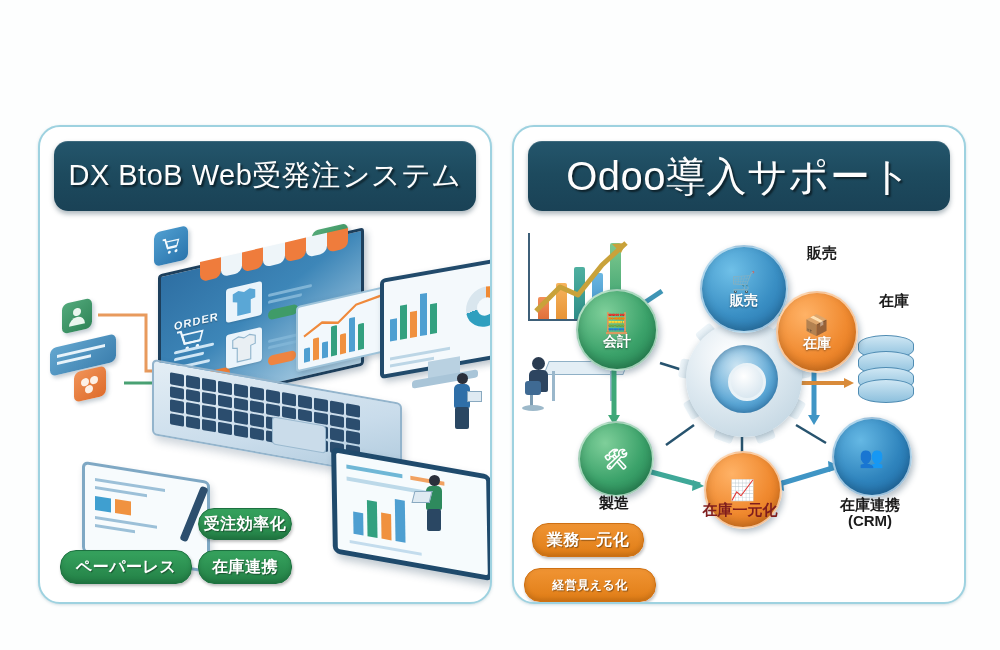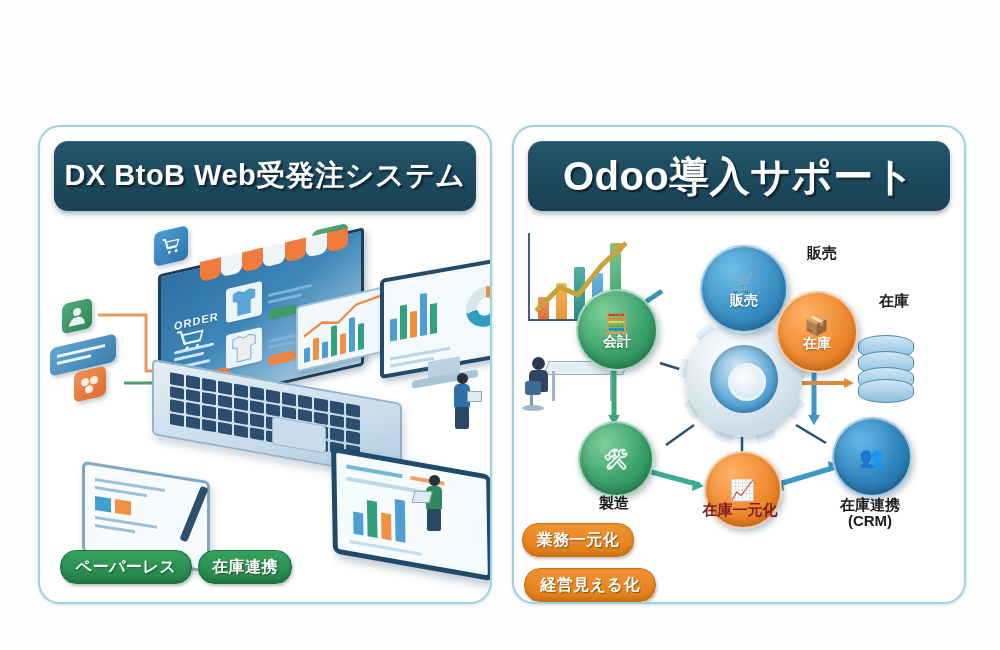--- a/index.html
+++ b/index.html
@@ -30,21 +30,21 @@
   .title-bar{
     position:absolute;left:14px;right:14px;top:14px;height:70px;
     background:linear-gradient(180deg,#24566c 0%,#1d4a5e 48%,#1a4256 100%);
     border-radius:14px;
     box-shadow:0 3px 5px rgba(20,50,65,.35), inset 0 1px 0 rgba(255,255,255,.12);
     display:flex;align-items:center;justify-content:center;
   }
   .title-bar .ttxt{
     color:#fdfdfd;
     font-size:29px;
-    font-weight:bold;
+    font-weight:normal;
     letter-spacing:.5px;
     text-shadow:2px 2px 2px rgba(0,0,0,.55);
     white-space:nowrap;
   }
   .panel.right .title-bar .ttxt{font-size:40px;}
 
   .body-area{position:absolute;left:0;right:0;top:96px;bottom:0;}
 
   
   .abs{position:absolute;}
@@ -387,20 +387,23 @@
         <div class="abs" style="left:58px;bottom:18px;width:10px;height:42px;background:#4e9fd1;"></div>
         <div class="abs" style="left:12px;bottom:8px;width:72px;height:3px;background:#c3dced;"></div>
       </div>
       <div class="person" style="left:386px;top:252px;">
         <div class="head" style="left:3px;top:0;background:#2a2f3b;"></div>
         <div class="torso" style="left:0;top:11px;background:#2e8a5d;"></div>
         <div class="legs" style="left:1px;top:34px;"></div>
         <div class="abs" style="left:-13px;top:16px;width:16px;height:10px;background:#dfeaf2;border:1px solid #89a9c0;transform:skewX(-14deg);"></div>
       </div>
 
+      <div class="tag green" style="left:158px;top:285px;width:92px;height:30px;font-size:16px;">
+        <span class="tg">受注効率化</span>
+      </div>
       <div class="tag green" style="left:20px;top:327px;width:130px;height:32px;font-size:16px;">
         <span class="tg">ペーパーレス</span>
       </div>
       <div class="tag green" style="left:158px;top:327px;width:92px;height:32px;font-size:16px;">
         <span class="tg">在庫連携</span>
       </div>
 
     </div>
   </div>
 
@@ -518,23 +521,23 @@
 
       <div class="ext-lbl" style="left:278px;top:22px;width:60px;">販売</div>
       <div class="ext-lbl" style="left:350px;top:70px;width:60px;">在庫</div>
       <div class="ext-lbl" style="left:70px;top:272px;width:60px;">製造</div>
       <div class="ext-lbl" style="left:308px;top:274px;width:96px;">
         <div>在庫連携</div>
         <div>(CRM)</div>
       </div>
       <div class="lbl-stock-unify">在庫一元化</div>
 
-      <div class="tag orange" style="left:8px;top:300px;width:110px;height:32px;font-size:16px;">
+      <div class="tag orange" style="left:18px;top:300px;width:110px;height:32px;font-size:16px;">
         <span class="tg">業務一元化</span>
       </div>
-      <div class="tag orange" style="left:10px;top:345px;width:130px;height:32px;font-size:16px;">
+      <div class="tag orange" style="left:10px;top:345px;width:130px;height:32px;font-size:12px;">
         <span class="tg">経営見える化</span>
       </div>
 
     </div>
   </div>
 
 </div>
 
 </body></html>

